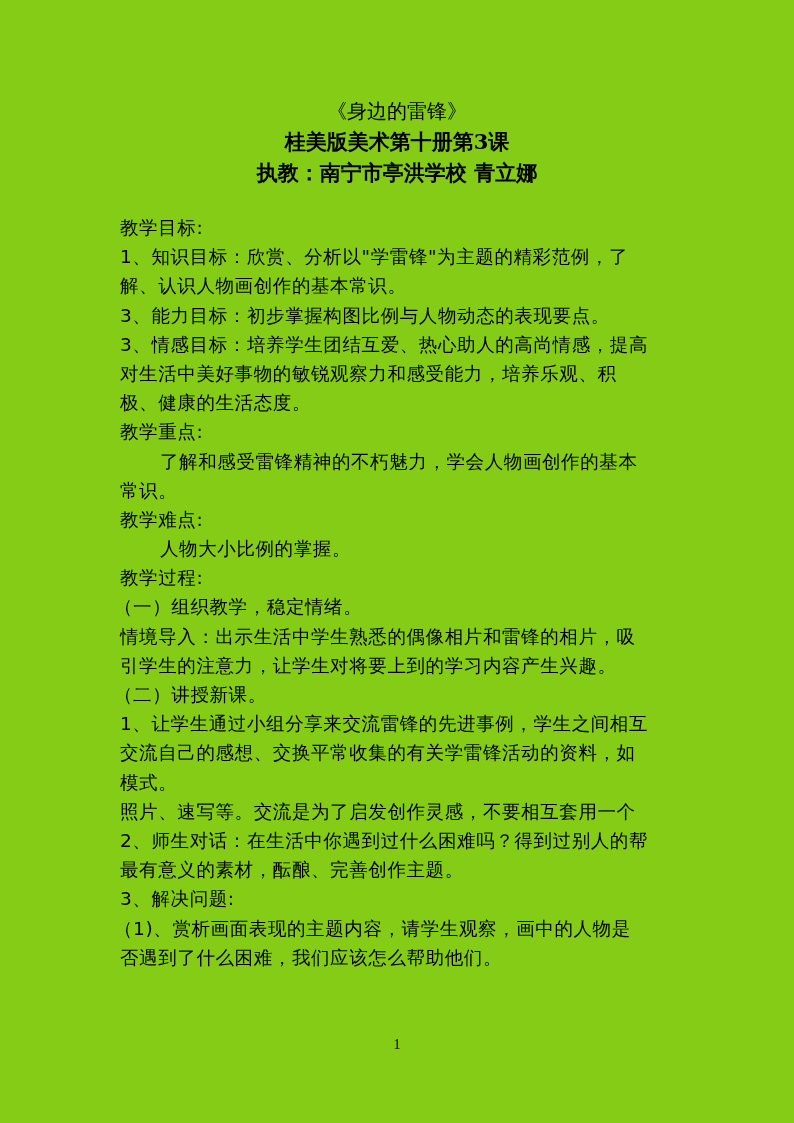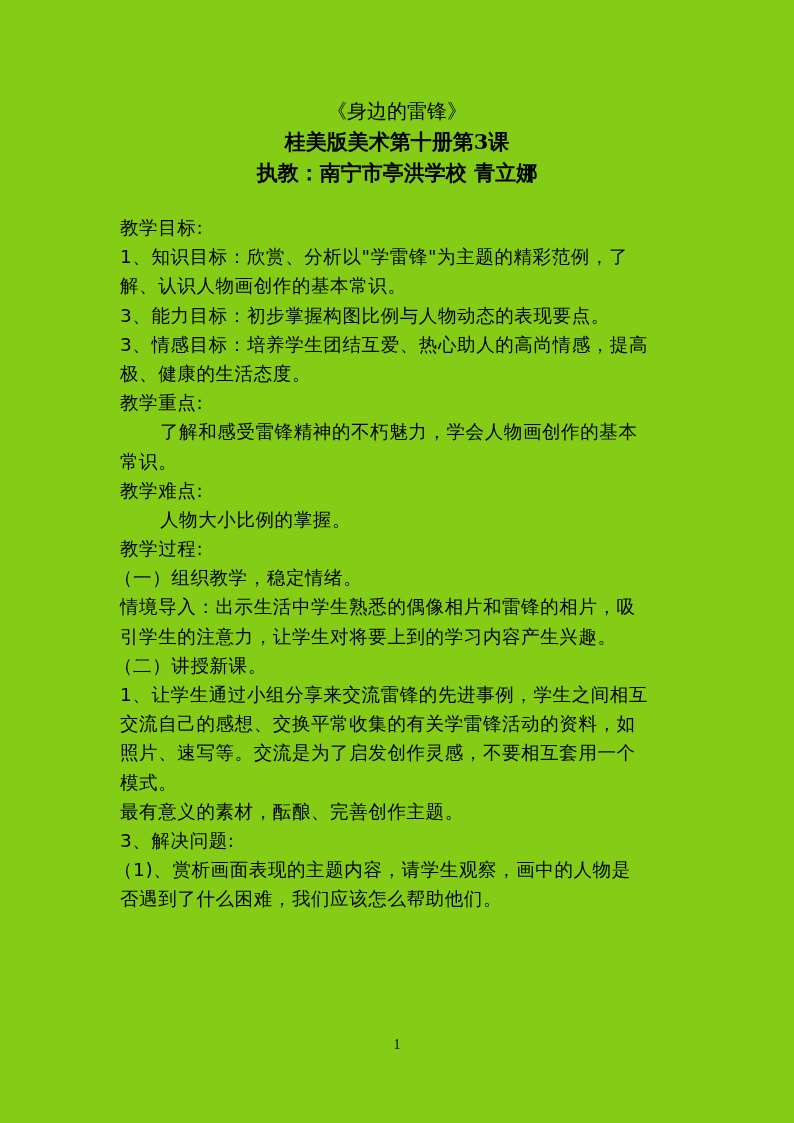--- a/index.html
+++ b/index.html
@@ -26,35 +26,37 @@
     <div class="title-line bold">桂美版美术第十册第3课</div>
     <div class="title-line bold">执教：南宁市亭洪学校 青立娜</div>
   </div>
 
   <div class="body" id="body">
       <div class="line">教学目标:</div>
       <div class="line">1、知识目标：欣赏、分析以"学雷锋"为主题的精彩范例，了</div>
       <div class="line">解、认识人物画创作的基本常识。</div>
       <div class="line">3、能力目标：初步掌握构图比例与人物动态的表现要点。</div>
       <div class="line">3、情感目标：培养学生团结互爱、热心助人的高尚情感，提高</div>
+      <div class="line">对生活中美好事物的敏锐观察力和感受能力，培养乐观、积</div>
       <div class="line">极、健康的生活态度。</div>
       <div class="line">教学重点:</div>
       <div class="line indent">了解和感受雷锋精神的不朽魅力，学会人物画创作的基本</div>
       <div class="line">常识。</div>
       <div class="line">教学难点:</div>
       <div class="line indent">人物大小比例的掌握。</div>
       <div class="line">教学过程:</div>
       <div class="line outdent">（一）组织教学，稳定情绪。</div>
       <div class="line">情境导入：出示生活中学生熟悉的偶像相片和雷锋的相片，吸</div>
       <div class="line">引学生的注意力，让学生对将要上到的学习内容产生兴趣。</div>
       <div class="line outdent">（二）讲授新课。</div>
       <div class="line">1、让学生通过小组分享来交流雷锋的先进事例，学生之间相互</div>
       <div class="line">交流自己的感想、交换平常收集的有关学雷锋活动的资料，如</div>
+      <div class="line">模式。</div>
       <div class="line">照片、速写等。交流是为了启发创作灵感，不要相互套用一个</div>
-      <div class="line">模式。</div>
+      <div class="line">2、师生对话：在生活中你遇到过什么困难吗？得到过别人的帮</div>
       <div class="line">最有意义的素材，酝酿、完善创作主题。</div>
       <div class="line">3、解决问题:</div>
       <div class="line outdent">（1)、赏析画面表现的主题内容，请学生观察，画中的人物是</div>
       <div class="line">否遇到了什么困难，我们应该怎么帮助他们。</div>
     </div>
 
   <div class="page-num">1</div>
 </div>
 
 </body></html>

